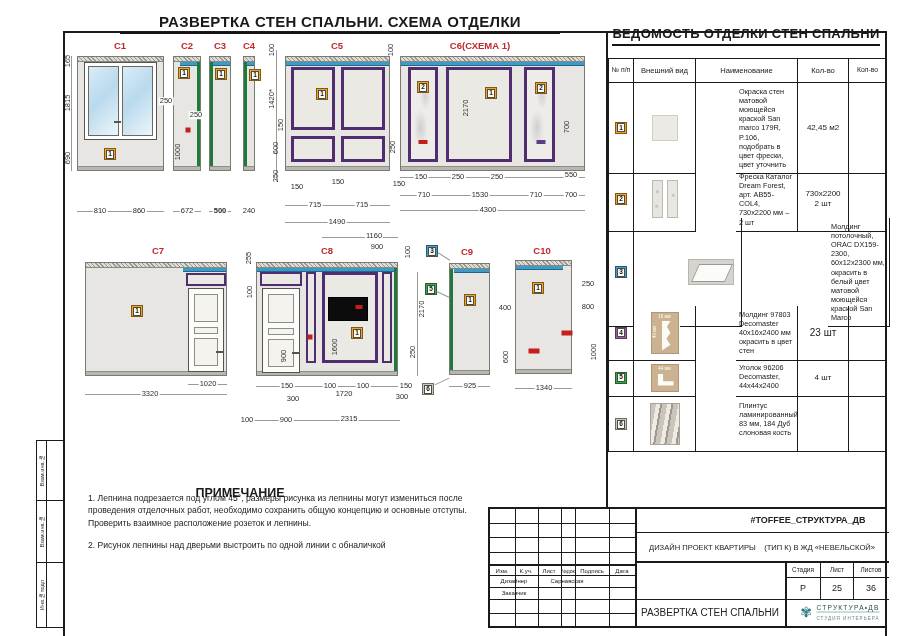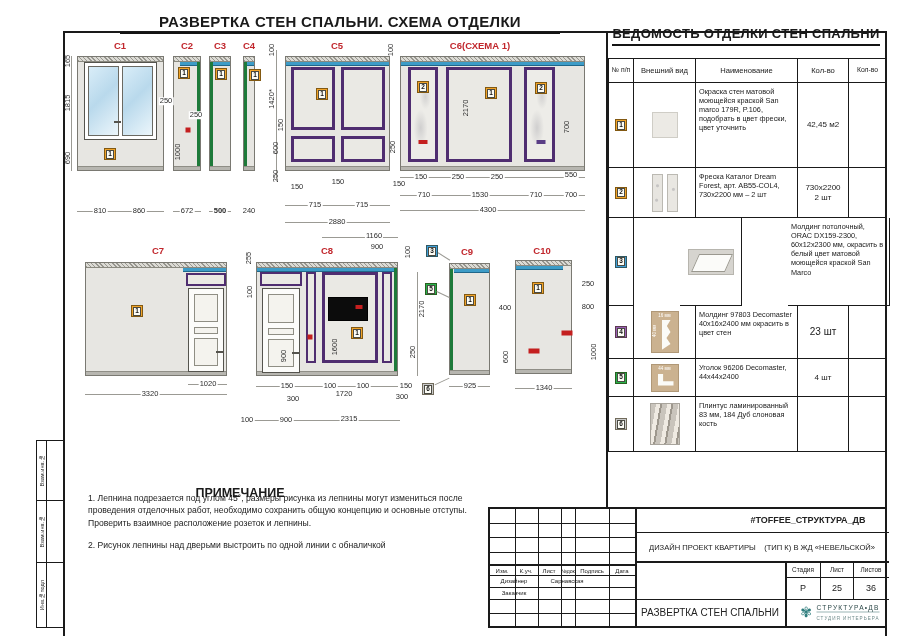--- a/index.html
+++ b/index.html
@@ -42,21 +42,21 @@
   .dl{position:absolute;background:#9b9a94;}
   
   .title{position:absolute;font-weight:700;text-align:center;border-bottom:2px solid #141414;letter-spacing:.3px;}
   .notes-body{position:absolute;font-size:8.6px;line-height:1.45;color:#222;}
   
   .tbl{position:absolute;left:608px;top:58px;width:279px;border:1.5px solid #1a1a1a;font-size:7.3px;}
   .trow{display:grid;grid-template-columns:25px 62px 102px 51px 37px;}
   .tcell{border-right:1px solid #1a1a1a;border-bottom:1px solid #1a1a1a;padding:2px;display:flex;align-items:center;justify-content:center;text-align:center;line-height:1.25;}
   .tcell:last-child{border-right:none;}
   .trow:last-child .tcell{border-bottom:none;}
-  .tname{justify-content:flex-start;text-align:left;align-items:flex-start;padding:4px 3px;}
+  .tname{justify-content:flex-start;text-align:left;align-items:flex-start;padding:4px 3px;margin-left:40px;}
   .thead .tcell{font-size:7.6px;}
   .prel{white-space:pre-line;}
   
   .stampbox{position:absolute;left:488px;top:507px;width:399px;height:121px;border:2px solid #1a1a1a;background:#fff;}
   .sline{position:absolute;background:#1a1a1a;}
   .stxt{position:absolute;transform:translate(-50%,-50%);font-size:6px;white-space:nowrap;color:#222;}
   .sidebox{position:absolute;left:36px;width:28px;border:1.5px solid #1a1a1a;display:flex;background:#fff;}
   .sidelabel{width:10px;border-right:1px solid #1a1a1a;display:flex;align-items:center;justify-content:center;}
   .sidelabel span{writing-mode:vertical-rl;transform:rotate(180deg);font-size:5.6px;color:#222;white-space:nowrap;}
   .sidefill{flex:1;}
@@ -173,21 +173,21 @@
   <span class="dim dimv" style="left:272px;top:99px;">1420*</span>
   <span class="dim dimv" style="left:281px;top:125px;">150</span>
   <span class="dim dimv" style="left:276px;top:148px;">600</span>
   <span class="dim dimv" style="left:276px;top:176px;">250</span>
   <span class="dim" style="left:297px;top:187px;">150</span>
   <span class="dim" style="left:338px;top:182px;">150</span>
   <div class="dl" style="left:285px;top:205px;width:105px;height:1px;"></div>
   <span class="dim" style="left:315px;top:205px;">715</span>
   <span class="dim" style="left:362px;top:205px;">715</span>
   <div class="dl" style="left:285px;top:222px;width:105px;height:1px;"></div>
-  <span class="dim" style="left:337px;top:222px;">2880</span>
+  <span class="dim" style="left:337px;top:222px;">1490</span>
 
   <span class="wlabel" style="left:480px;top:45px;">C6(СХЕМА 1)</span>
   <div class="wall" style="left:400px;top:56px;width:185px;height:115px;">
     <div class="hatch"></div>
     <div class="blues" style="left:0;right:0;top:5px;"></div>
     <div class="plinth"></div>
   </div>
   <div class="panel fresco" style="left:408px;top:67px;width:30px;height:95px;"></div>
   <div class="panel" style="left:446px;top:67px;width:66px;height:95px;"></div>
   <div class="panel fresco" style="left:524px;top:67px;width:31px;height:95px;"></div>

